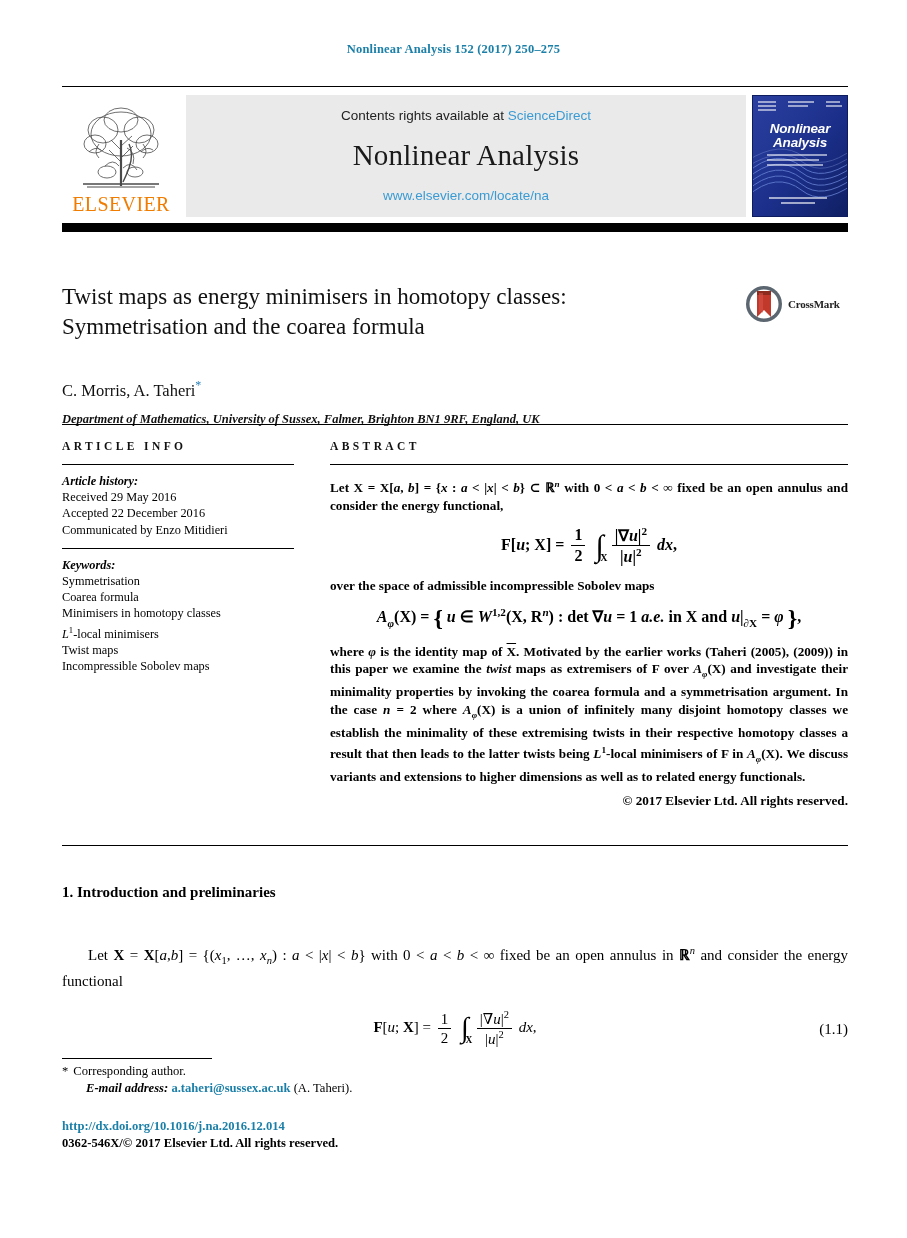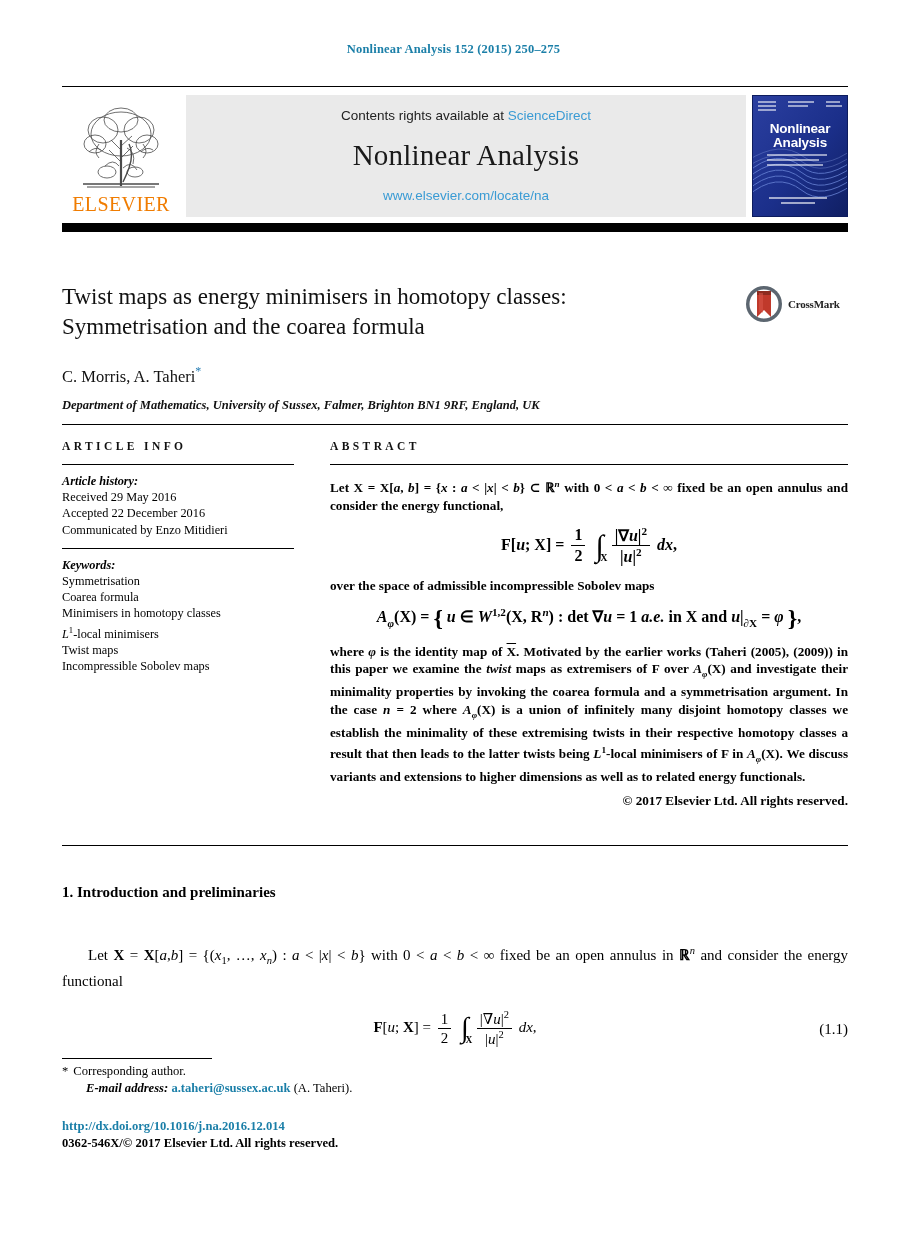--- a/index.html
+++ b/index.html
@@ -104,20 +104,21 @@
   }
   .cover {
     flex: 0 0 96px;
     width: 96px;
     height: 122px;
     position: relative;
     background: #1b2f8a;
     overflow: hidden;
     border: 1px solid #0d1c5e;
     box-sizing: border-box;
+    font-style: italic;
   }
   .cover svg { position:absolute; inset:0; width:100%; height:100%; }
   .cover-title {
     position: absolute;
     top: 26px; left: 0; width: 100%;
     text-align: center;
     color: #fff;
     font-family: "Liberation Sans", sans-serif;
     font-weight: bold;
     font-size: 13.5px;
@@ -164,21 +165,21 @@
     width: 786px;
   }
   .art-title {
     font-size: 23px;
     line-height: 30px;
     color: #111;
     font-family: "Liberation Serif", serif;
     width: 640px;
   }
   .authors {
-    margin-top: 22px;
+    margin-top: 36px;
     font-size: 16.5px;
     color: #111;
   }
   .authors .star { color: #2a7fb5; font-size: 12px; vertical-align: super; }
   .affil {
     margin-top: 11px;
     font-style: italic;
     font-weight: bold;
     font-size: 12.5px;
     color: #111;
@@ -345,21 +346,21 @@
     line-height: 17px;
   }
   .footer .doi { color: #1b7fa8; font-weight: bold; }
   .footer .issn { font-weight: bold; }
 </style>
 </head>
 <body>
 
 <div class="page">
 
-  <div class="runhead">Nonlinear Analysis 152 (2015) 250–275</div>
+  <div class="runhead">Nonlinear Analysis 152 (2017) 250–275</div>
 
   <div class="masthead">
     <div class="masthead-rule-top"></div>
 
     <div class="masthead-body">
 
       <div class="elsevier-logo">
         <svg class="elsevier-tree" viewBox="0 0 104 92">
           <g stroke="#4a4a4a" stroke-width="0.8" fill="none">
             <path d="M52 86 L52 40" stroke-width="2.2"></path>

